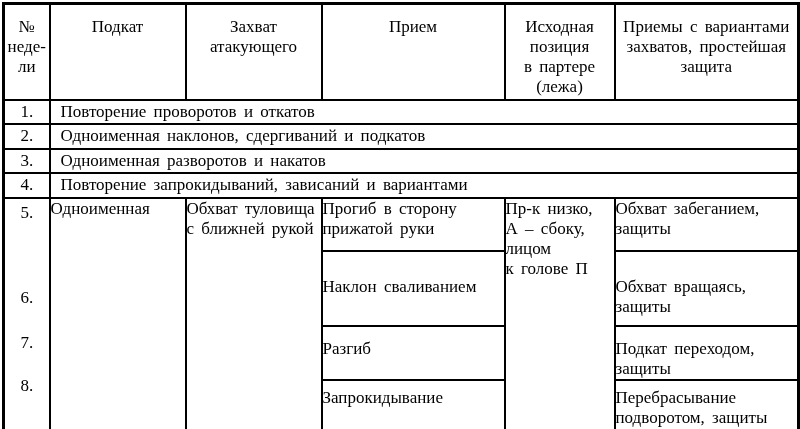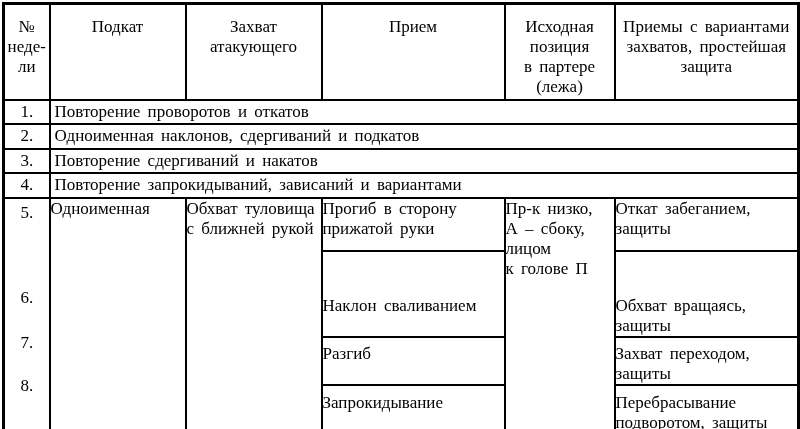--- a/index.html
+++ b/index.html
@@ -49,34 +49,34 @@
   }
   
   tr.simple-row { height: 24px; }
   tr.simple-row td.num {
     text-align: center;
     vertical-align: middle;
     white-space: nowrap;
   }
   tr.simple-row td.rowtext {
     vertical-align: middle;
-    padding-left: 4px;
+    padding-left: 10px;
   }
   
   tr.block-a { height: 53px; }
   tr.block-b { height: 75px; }
   tr.block-c { height: 42px; }
   tr.block-d { height: 60px; }
   td.cell {
     padding-left: 7px;
     padding-right: 4px;
     padding-top: 4px;
   }
-  tr.block-b td.cell { padding-top: 44px; }
-  tr.block-c td.cell { padding-top: 6px; }
+  tr.block-b td.cell { padding-top: 25px; }
+  tr.block-c td.cell { padding-top: 12px; }
   tr.block-d td.cell { padding-top: 7px; }
   td.num-block {
     position: relative;
   }
   td.num-block .wk {
     position: absolute;
     left: 0;
     width: 100%;
     text-align: center;
   }
@@ -120,21 +120,21 @@
       <tr class="simple-row">
         <td class="num">1.</td>
         <td class="rowtext" colspan="5">Повторение проворотов и откатов</td>
       </tr>
       <tr class="simple-row" style="height:25px">
         <td class="num">2.</td>
         <td class="rowtext" colspan="5">Одноименная наклонов, сдергиваний и подкатов</td>
       </tr>
       <tr class="simple-row">
         <td class="num">3.</td>
-        <td class="rowtext" colspan="5">Повторение сдергиваний и накатов</td>
+        <td class="rowtext" colspan="5">Одноименная разворотов и накатов</td>
       </tr>
       <tr class="simple-row" style="height:25px">
         <td class="num">4.</td>
         <td class="rowtext" colspan="5">Повторение запрокидываний, зависаний и вариантами</td>
       </tr>
 
       <tr class="block-a">
         <td class="num-block" rowspan="4">
           <span class="wk wk-5">5.</span>
           <span class="wk wk-6">6.</span>
@@ -143,31 +143,31 @@
         </td>
         <td class="cell" rowspan="4">Одноименная</td>
         <td class="cell" rowspan="4">Обхват туловища
 с ближней рукой</td>
         <td class="cell">Прогиб в сторону
 прижатой руки</td>
         <td class="cell" rowspan="4">Пр-к низко,
 А – сбоку,
 лицом
 к голове П</td>
-        <td class="cell">Откат забеганием,
+        <td class="cell">Обхват забеганием,
 защиты</td>
       </tr>
       <tr class="block-b">
         <td class="cell">Наклон сваливанием</td>
         <td class="cell">Обхват вращаясь,
 защиты</td>
       </tr>
       <tr class="block-c">
         <td class="cell">Разгиб</td>
-        <td class="cell">Захват переходом,
+        <td class="cell">Подкат переходом,
 защиты</td>
       </tr>
       <tr class="block-d">
         <td class="cell">Запрокидывание</td>
         <td class="cell">Перебрасывание
 подворотом, защиты</td>
       </tr>
     </tbody>
   </table>
 </div>

